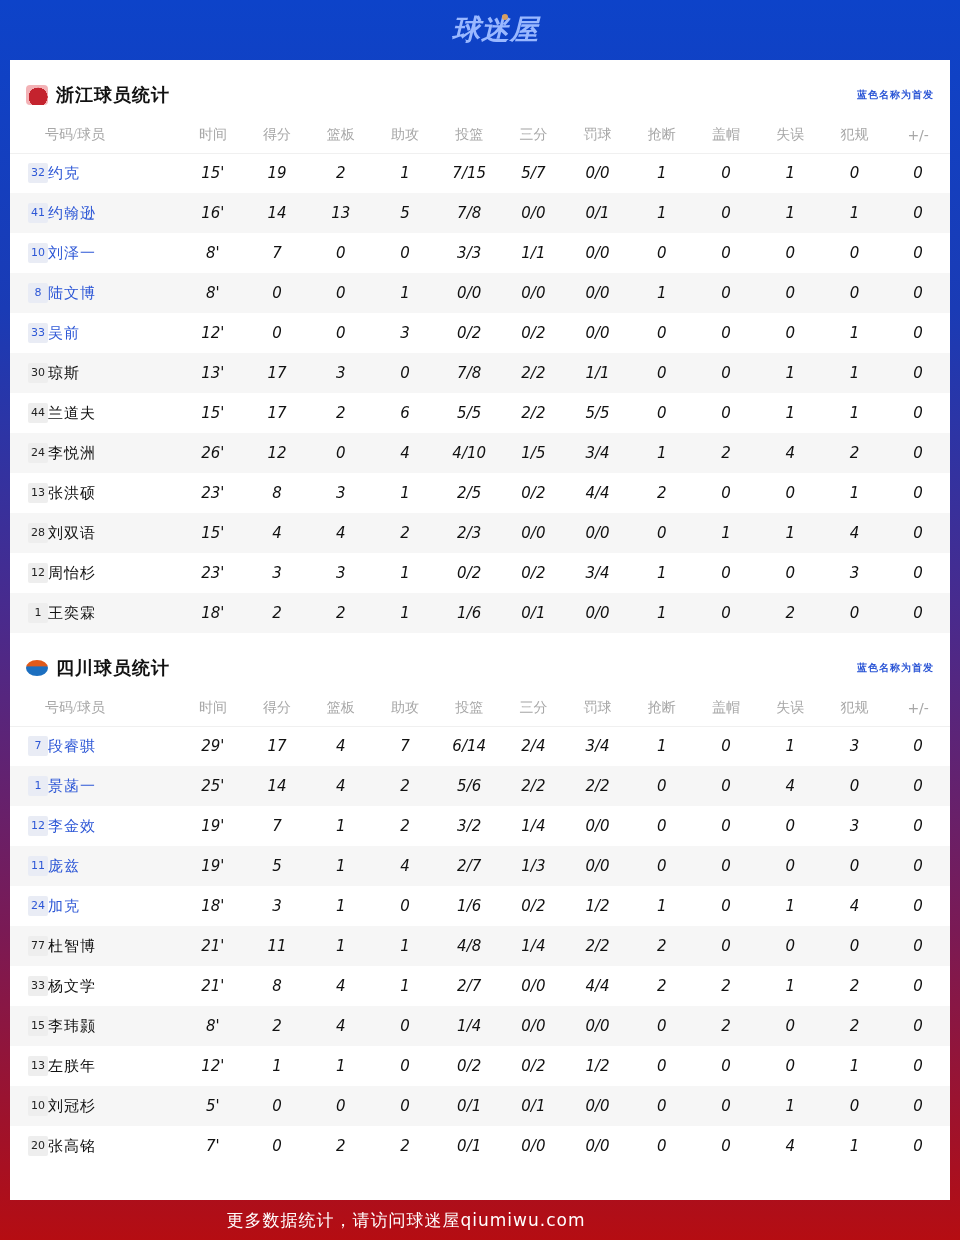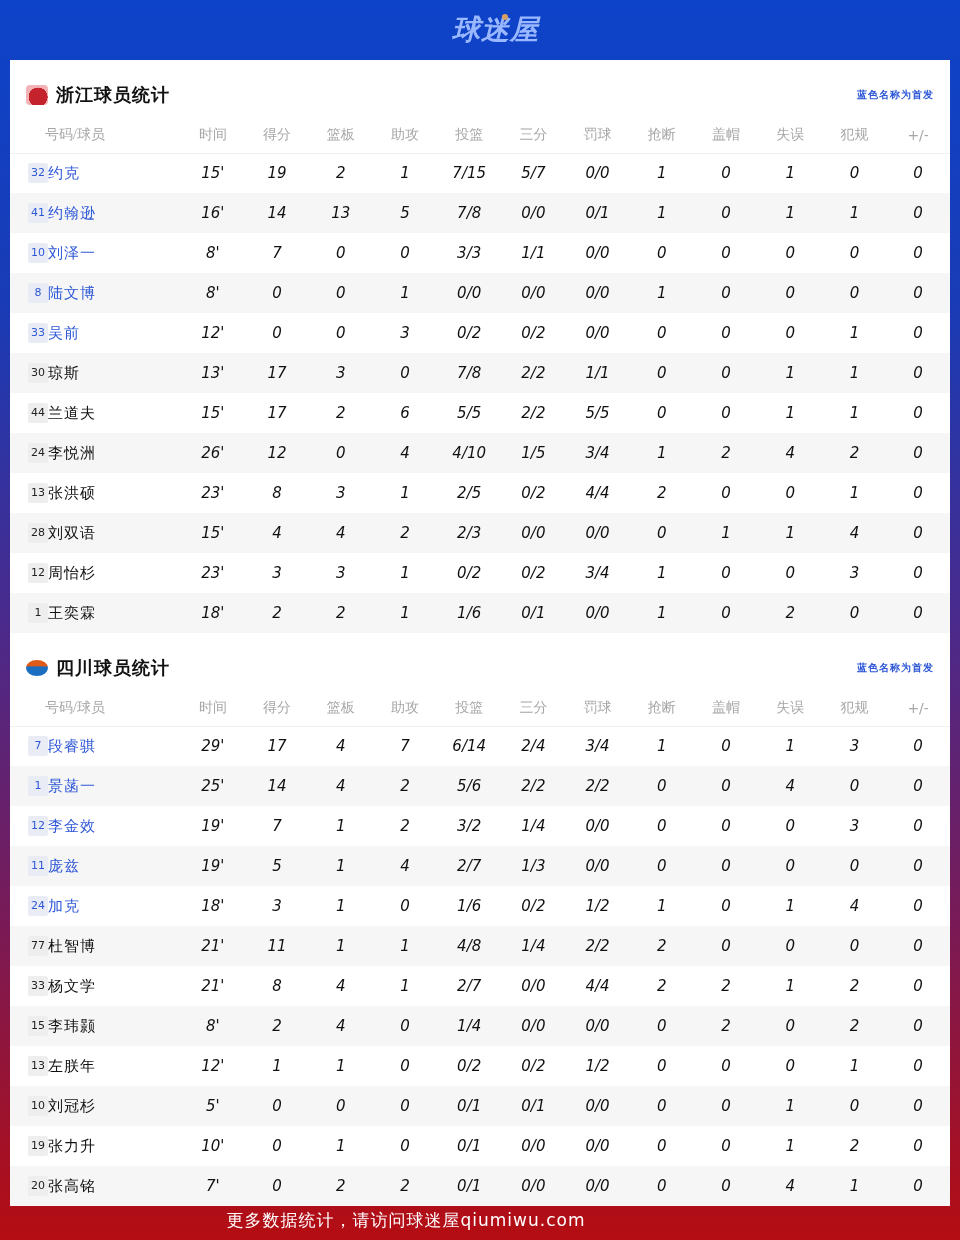--- a/index.html
+++ b/index.html
@@ -486,35 +486,20 @@
             <td>0/1</td>
             <td>0/1</td>
             <td>0/0</td>
             <td>0</td>
             <td>0</td>
             <td>1</td>
             <td>0</td>
             <td>0</td>
           </tr>
           <tr class="row">
-            <td class="player-cell"><span class="num">19</span><span class="pname">张力升</span></td>
-            <td>10'</td>
-            <td>0</td>
-            <td>1</td>
-            <td>0</td>
-            <td>0/1</td>
-            <td>0/0</td>
-            <td>0/0</td>
-            <td>0</td>
-            <td>0</td>
-            <td>1</td>
-            <td>2</td>
-            <td>0</td>
-          </tr>
-          <tr class="row">
             <td class="player-cell"><span class="num">20</span><span class="pname">张高铭</span></td>
             <td>7'</td>
             <td>0</td>
             <td>2</td>
             <td>2</td>
             <td>0/1</td>
             <td>0/0</td>
             <td>0/0</td>
             <td>0</td>
             <td>0</td>

